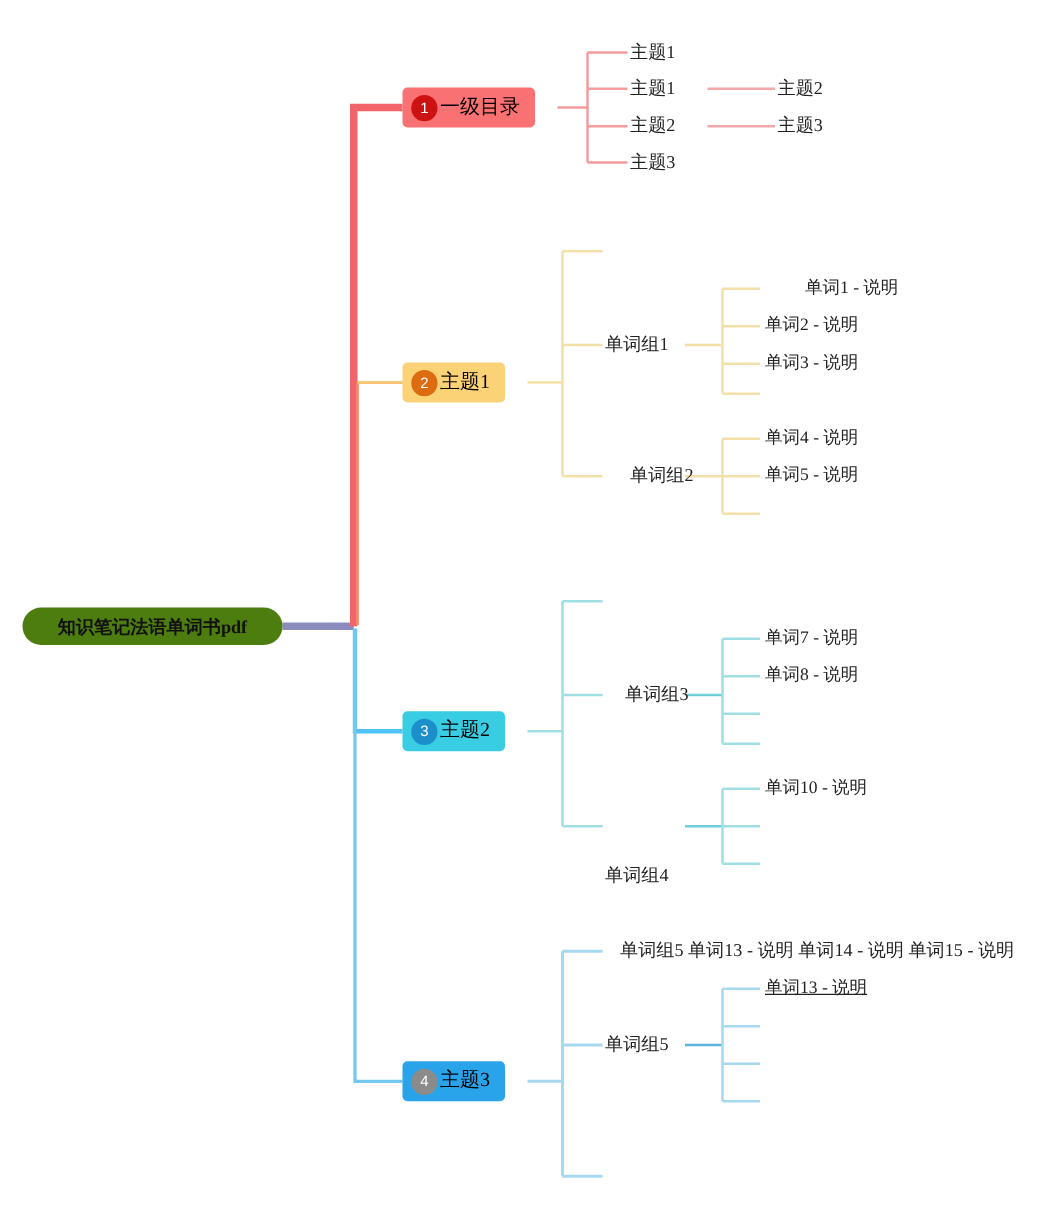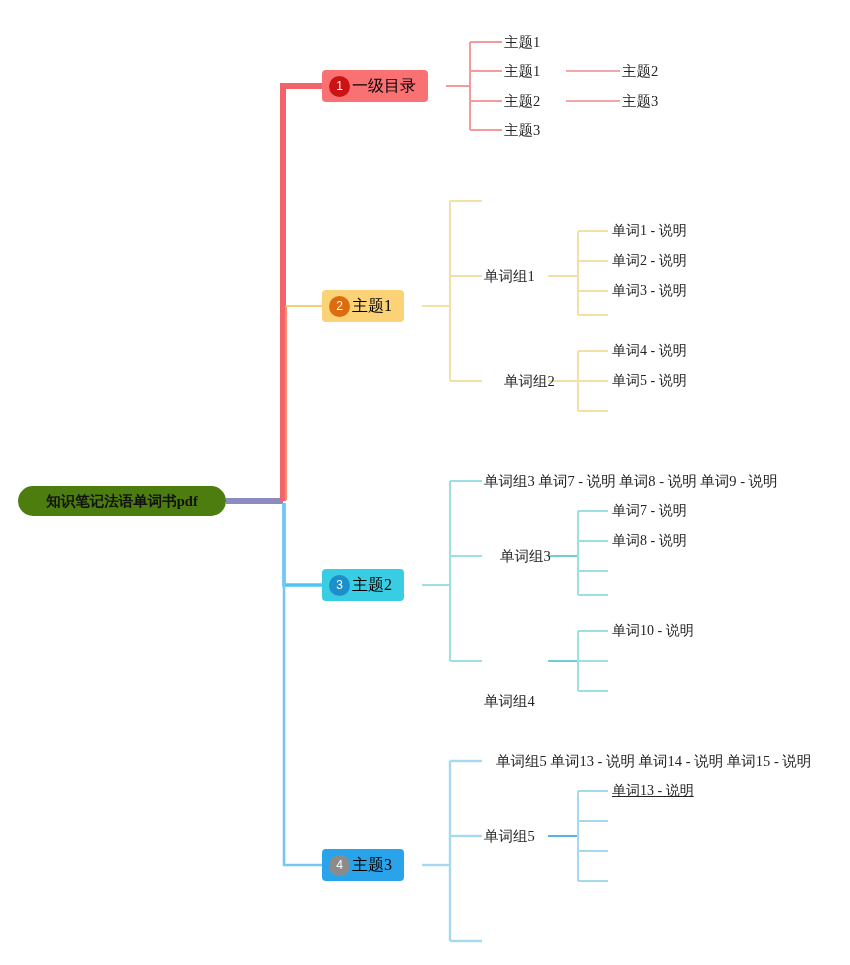--- a/index.html
+++ b/index.html
@@ -193,35 +193,34 @@
   <div class="leaf" style="left:622px; top:94px;">主题3</div>
 
   <div class="branch-node" style="left:322px; top:290px; background:#FCD277;">
     <span class="badge" style="background:#DD6B10;">2</span>
     <span class="branch-label">主题1</span>
   </div>
 
   <div class="leaf" style="left:484px; top:269px;">单词组1</div>
   <div class="leaf" style="left:504px; top:374px;">单词组2</div>
 
-  <div class="leaf small" style="left:612px; top:224px;">单词1 - 说明</div>
+  <div class="leaf small" style="left:644px; top:224px;">单词1 - 说明</div>
   <div class="leaf small" style="left:612px; top:254px;">单词2 - 说明</div>
   <div class="leaf small" style="left:612px; top:284px;">单词3 - 说明</div>
   <div class="leaf small" style="left:612px; top:308px;"></div>
 
   <div class="leaf small" style="left:612px; top:344px;">单词4 - 说明</div>
   <div class="leaf small" style="left:612px; top:374px;">单词5 - 说明</div>
   <div class="leaf small" style="left:612px; top:404px;"></div>
 
   <div class="branch-node" style="left:322px; top:569px; background:#39CDE3;">
     <span class="badge" style="background:#1C8FCB;">3</span>
     <span class="branch-label">主题2</span>
   </div>
 
-  <div class="leaf" style="left:484px; top:474px;">单词组3 单词7 - 说明 单词8 - 说明 单词9 - 说明</div>
   <div class="leaf" style="left:500px; top:549px;">单词组3</div>
   <div class="leaf" style="left:484px; top:674px;margin-top:20px;">单词组4</div>
 
   <div class="leaf small" style="left:612px; top:504px;">单词7 - 说明</div>
   <div class="leaf small" style="left:612px; top:534px;">单词8 - 说明</div>
   <div class="leaf small" style="left:612px; top:564px;"></div>
   <div class="leaf small" style="left:612px; top:588px;"></div>
 
   <div class="leaf small" style="left:612px; top:624px;">单词10 - 说明</div>
   <div class="leaf small" style="left:612px; top:654px;"></div>

